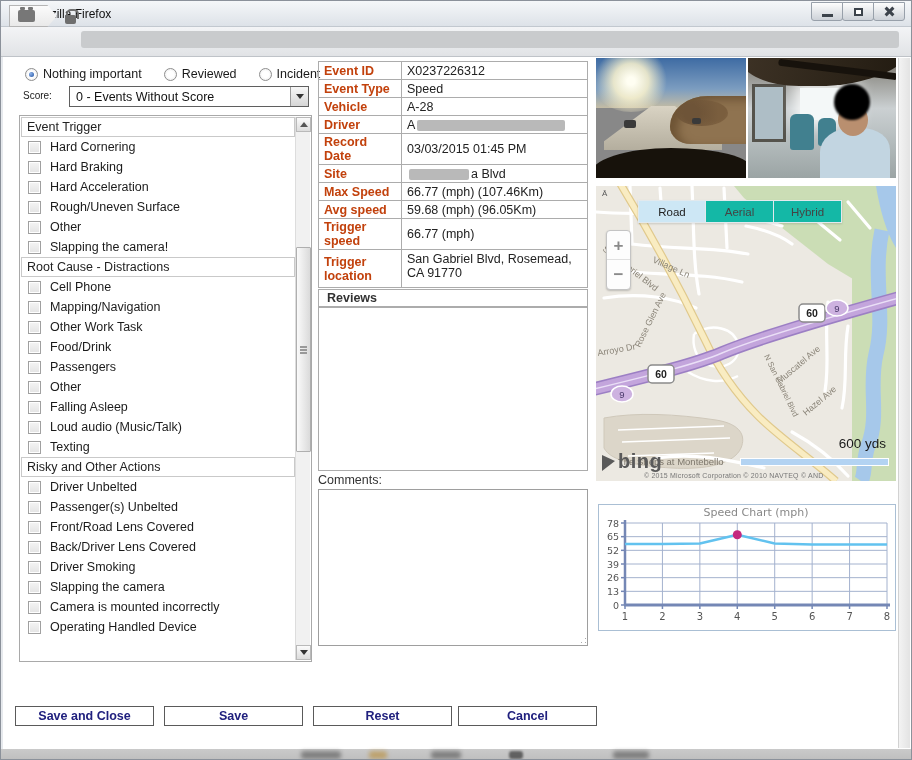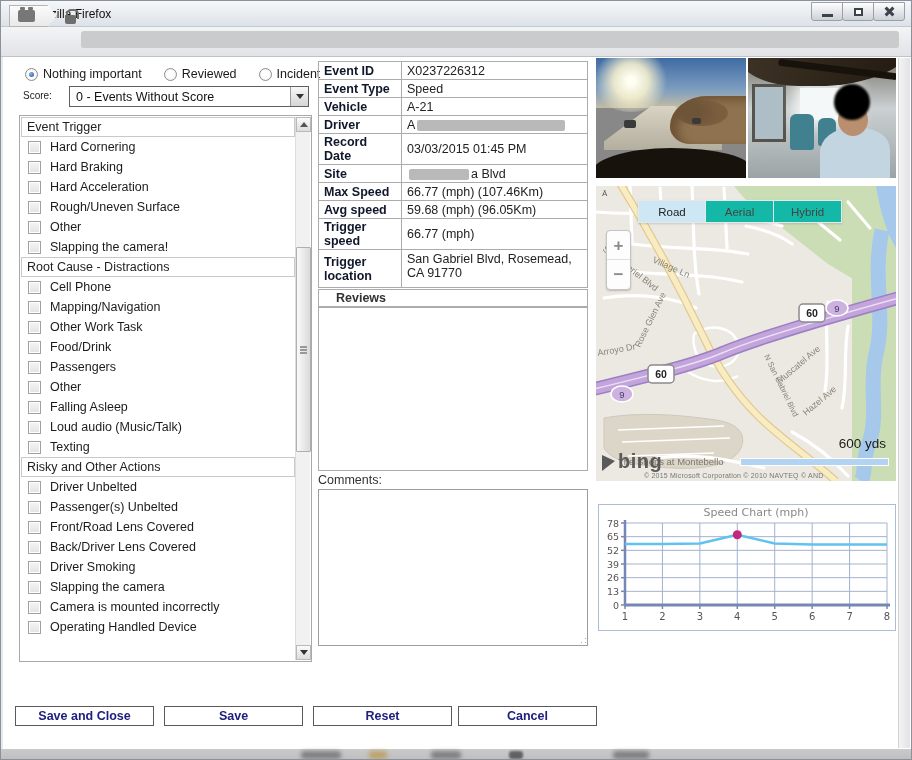--- a/index.html
+++ b/index.html
@@ -69,28 +69,28 @@
   .sb-btn{position:absolute;left:0;width:15px;height:15px;background:linear-gradient(#FBFBFB,#DCDCDC);
     border:1px solid #B9B9B9;display:flex;align-items:center;justify-content:center}
   .sb-up{top:0}.sb-down{bottom:0}
   .sb-thumb{position:absolute;left:0;top:130px;width:15px;height:205px;background:linear-gradient(90deg,#FAFAFA,#DADADA);
     border:1px solid #AFAFAF;border-radius:1px}
   .sb-grip{position:absolute;left:3px;top:98px;width:7px;height:1.5px;background:#999;box-shadow:0 3px #999,0 6px #999}
 
   
   .details{position:absolute;left:317px;top:60px;width:270px;border-collapse:collapse}
   .details td{border:1px solid #ACACAC;font-size:12.5px;color:#222;padding:1px 5px;height:18px;vertical-align:middle}
-  .details td.lbl{font-weight:bold;width:83px;color:#0f172a}
+  .details td.lbl{font-weight:bold;width:83px;color:#c2410c}
   .details tr.tall td{height:38px}
   .details tr.tall td.val{vertical-align:top;padding-top:2px}
   .redact{display:inline-block;height:11px;background:#B9B9B9;border-radius:2px;vertical-align:middle;margin:0 2px}
   .redact-long{width:148px}
   .redact-short{width:60px}
   .reviews-header{position:absolute;left:317px;top:288px;width:270px;height:18px;border:1px solid #ACACAC;
-    font-size:12.5px;font-weight:bold;color:#333;padding:1px 17px}
+    font-size:12.5px;font-weight:bold;color:#333;padding:1px 8px}
   .reviews-box{position:absolute;left:317px;top:306px;width:270px;height:164px;border:1px solid #ACACAC;background:#fff}
   .comments-label{position:absolute;left:317px;top:472px;font-size:12.5px;color:#333}
   .comments-area{position:absolute;left:317px;top:488px;width:270px;height:157px;border:1px solid #9E9E9E;background:#fff;
     font-family:"Liberation Sans",sans-serif;font-size:12px;resize:none;outline:none}
   .grip{position:absolute;left:577px;top:634px;width:8px;height:8px}
   .grip i{position:absolute;width:1.5px;height:1.5px;background:#AAA}
   .grip i:nth-child(1){right:0;bottom:0}.grip i:nth-child(2){right:4px;bottom:0}
   .grip i:nth-child(3){right:0;bottom:4px}
 
   
@@ -324,21 +324,21 @@
         <tr>
           <td class="lbl">Event ID</td>
           <td class="val">X0237226312</td>
         </tr>
         <tr>
           <td class="lbl">Event Type</td>
           <td class="val">Speed</td>
         </tr>
         <tr>
           <td class="lbl">Vehicle</td>
-          <td class="val">A-21</td>
+          <td class="val">A-28</td>
         </tr>
         <tr>
           <td class="lbl">Driver</td>
           <td class="val">A<span class="redact redact-long"></span></td>
         </tr>
         <tr>
           <td class="lbl">Record Date</td>
           <td class="val">03/03/2015 01:45 PM</td>
         </tr>
         <tr>

